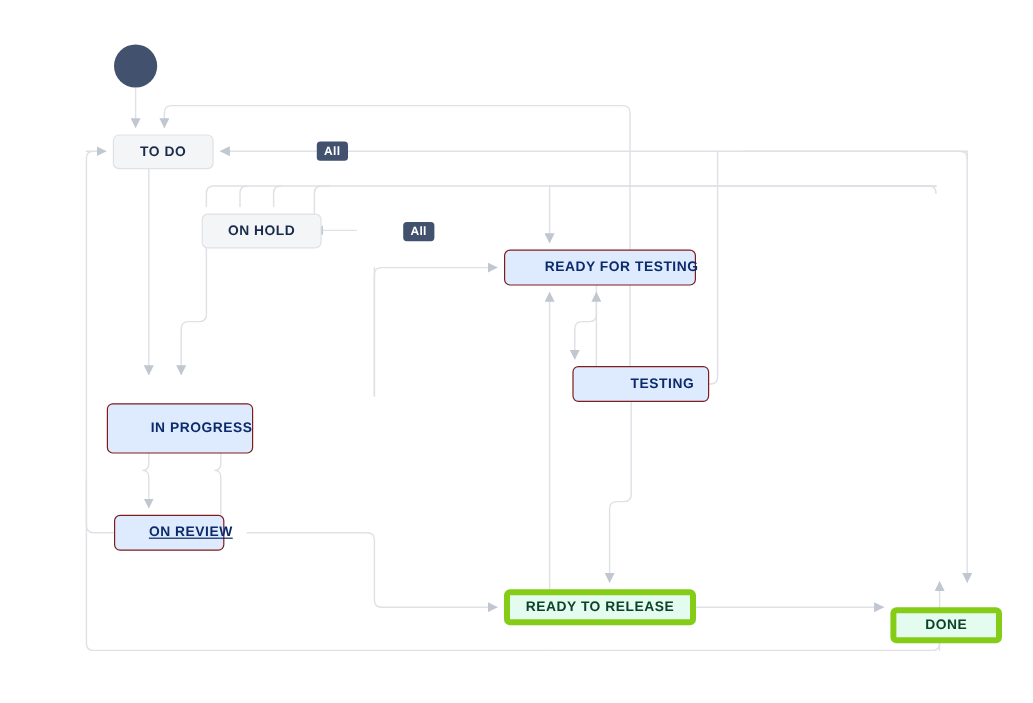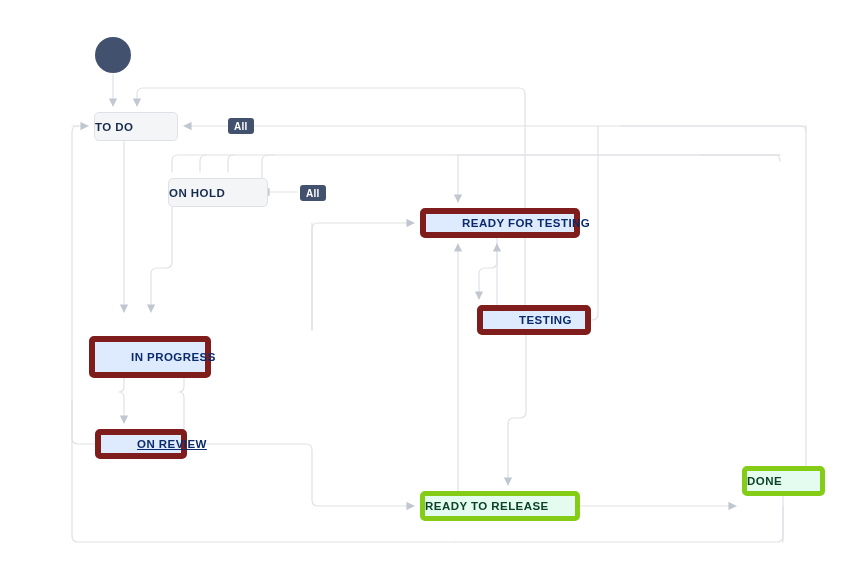--- a/index.html
+++ b/index.html
@@ -21,37 +21,37 @@
     left: 0;
     top: 0;
     width: 861px;
     height: 586px;
   }
   .node {
     position: absolute;
     box-sizing: border-box;
     display: flex;
     align-items: center;
-    justify-content: flex-start;
+    justify-content: center;
     border-radius: 5px;
     font-size: 11.5px;
     font-weight: 700;
     letter-spacing: 0.45px;
     white-space: nowrap;
     user-select: none;
     z-index: 5;
   }
   .node-status-todo {
     background: #f4f5f7;
     border: 1px solid #dfe1e6;
     color: #172b4d;
   }
   .node-status-inprogress {
     background: #deebff;
-    border: 6px solid #7f1d1d;
+    border: 1px solid #7f1d1d;
     color: #0b2a6b;
     padding-left: 36px;
   }
   .node-status-done {
     background: #e3fcef;
     border: 5px solid #84cc16;
     color: #0b4228;
   }
   .start-node {
     position: absolute;
@@ -68,20 +68,21 @@
     background: #42526e;
     color: #ffffff;
     border-radius: 3px;
     font-size: 10px;
     font-weight: 700;
     letter-spacing: 0.3px;
     padding: 0 6px;
     height: 16px;
     z-index: 7;
     user-select: none;
+    margin-left: 36px;
   }
 </style>
 </head>
 <body>
 
 <div id="canvas">
 
   <svg id="edges" viewBox="0 0 861 586" xmlns="http://www.w3.org/2000/svg">
     <defs>
       <marker id="ah" viewBox="0 0 10 10" refX="9" refY="5" markerWidth="7" markerHeight="7" orient="auto-start-reverse">
@@ -174,21 +175,21 @@
   </div>
 
   <div class="node node-status-inprogress" style="left:95px; top:429px; width:92px; height:30px;text-decoration:underline;">
     <span>ON REVIEW</span>
   </div>
 
   <div class="node node-status-done" style="left:420px; top:491px; width:160px; height:30px;">
     <span>READY TO RELEASE</span>
   </div>
 
-  <div class="node node-status-done" style="left:742px; top:466px; width:83px; height:30px;">
+  <div class="node node-status-done" style="left:742px; top:506px; width:93px; height:30px;">
     <span>DONE</span>
   </div>
 
   <div class="badge" style="left:228px; top:118px;">
     <span>All</span>
   </div>
 
   <div class="badge" style="left:300px; top:185px;">
     <span>All</span>
   </div>

